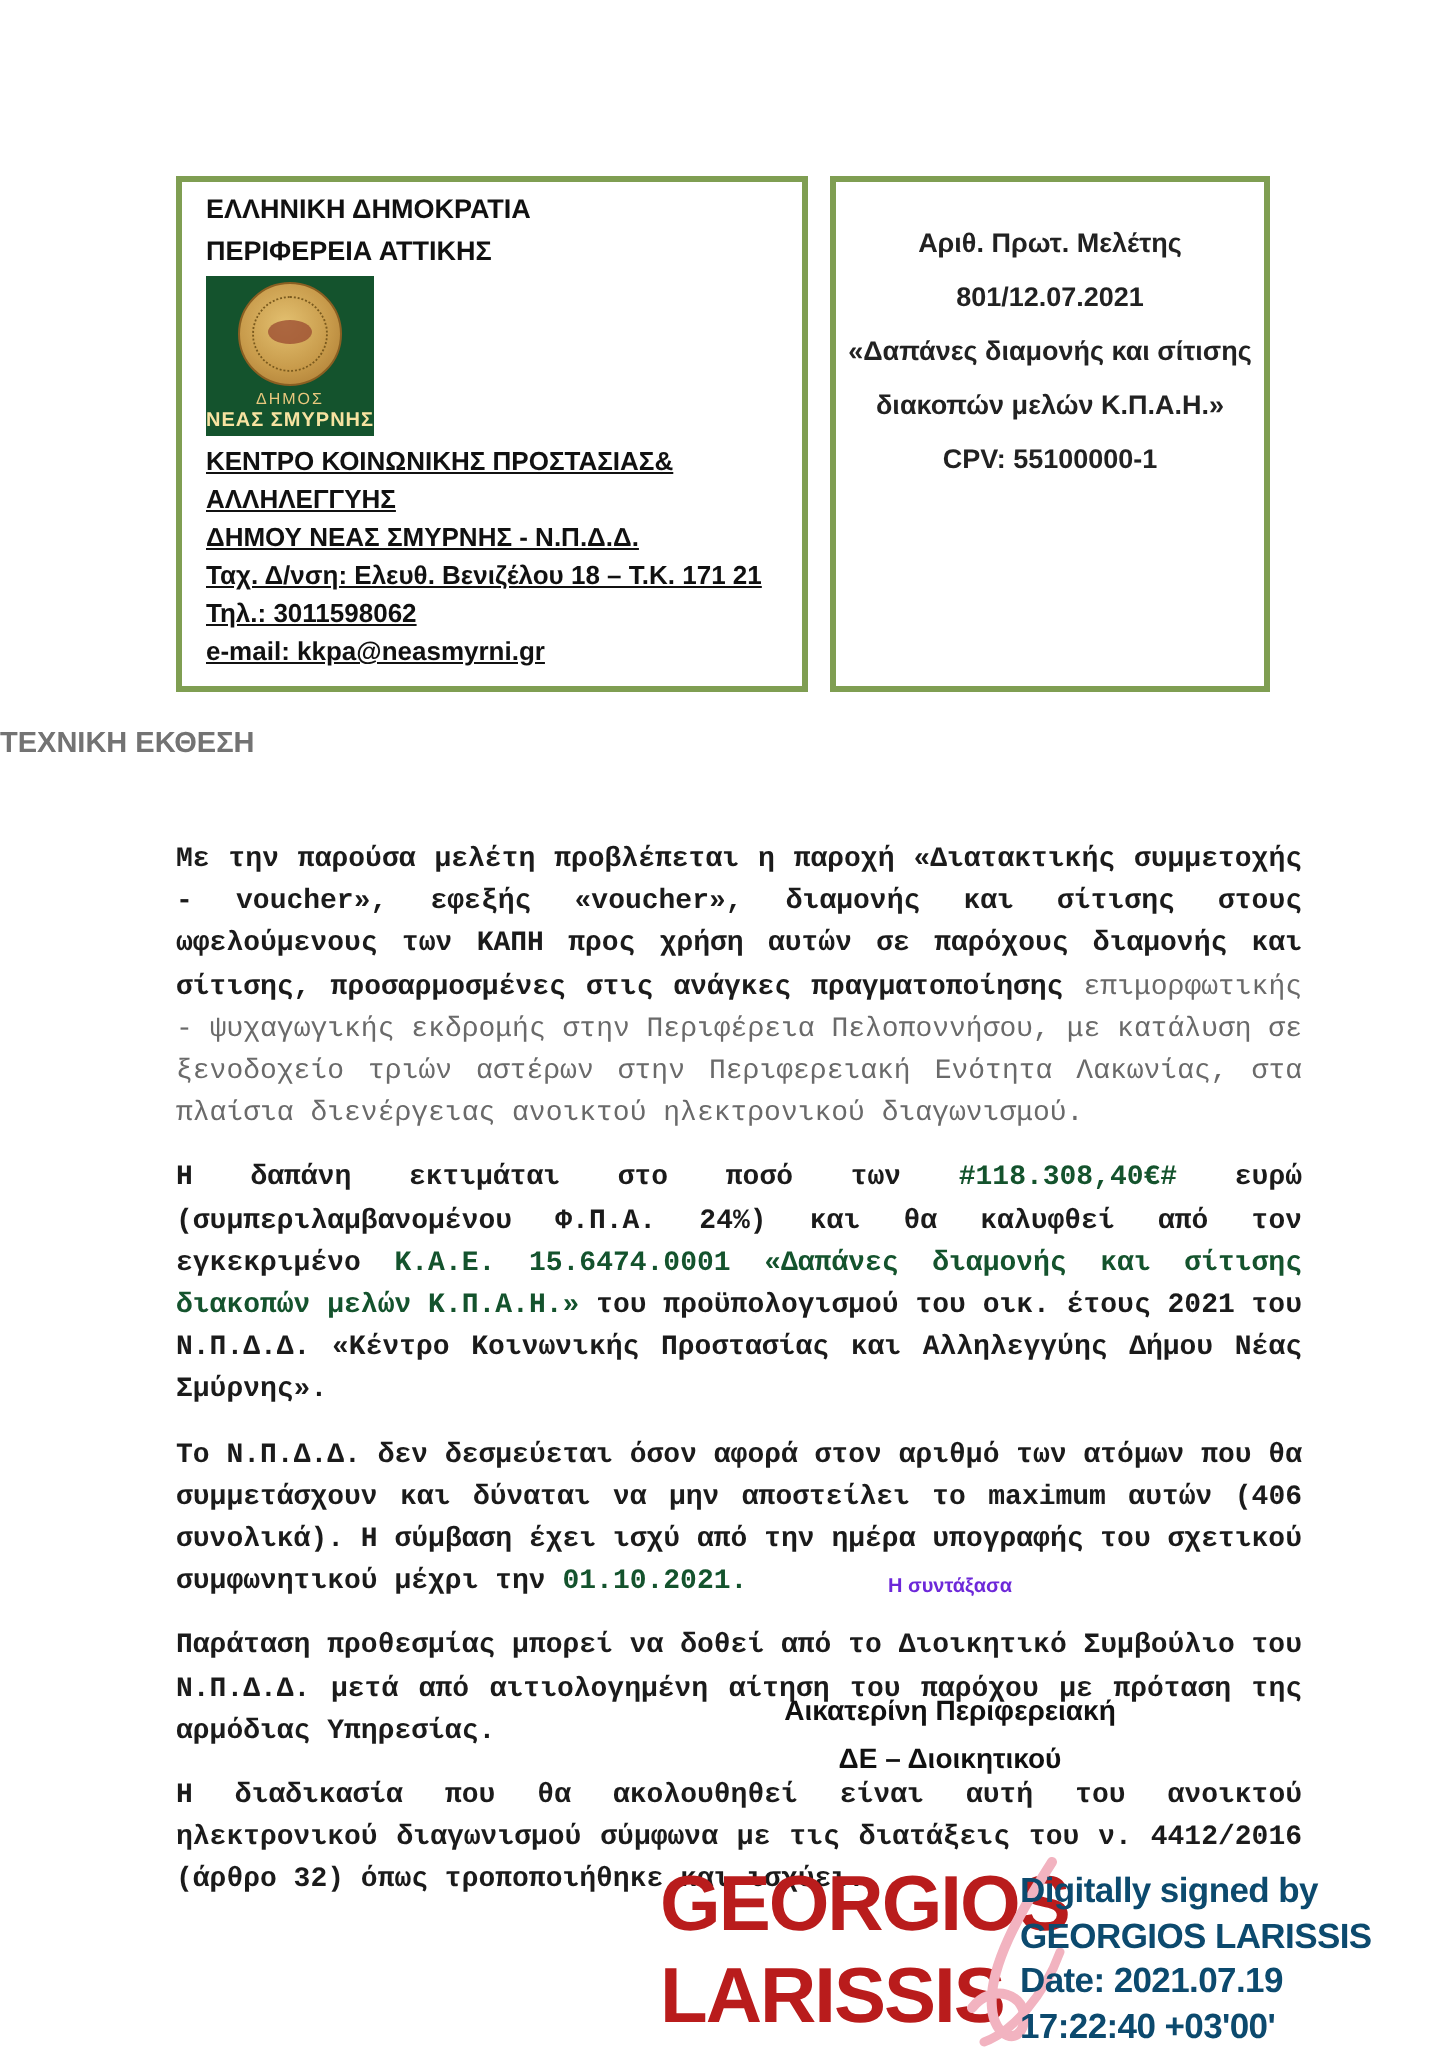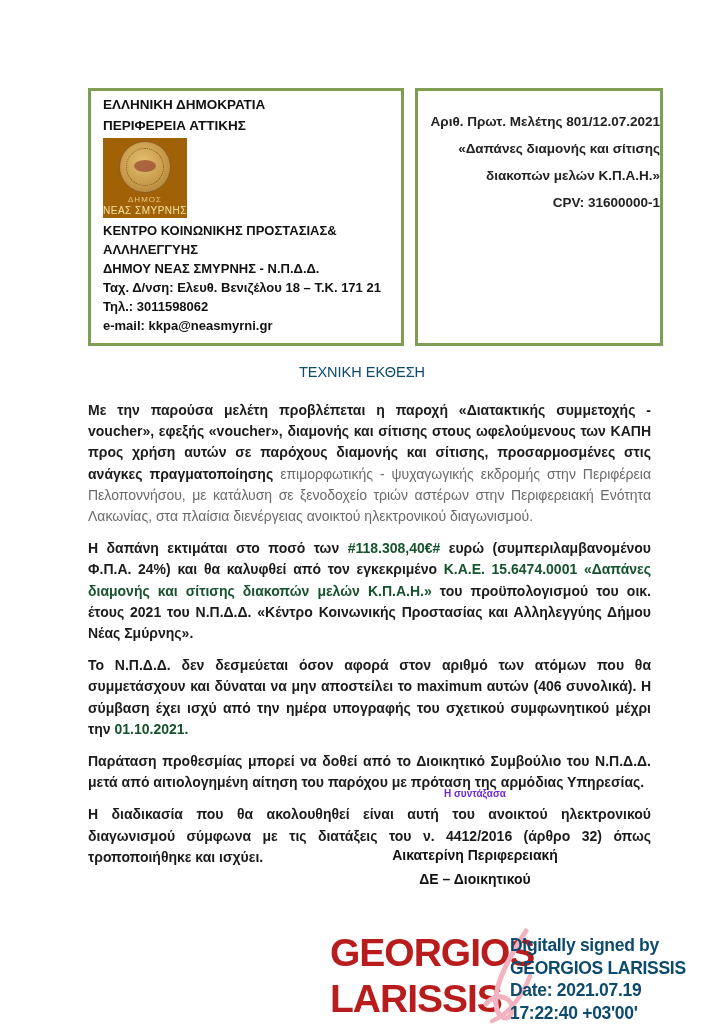--- a/index.html
+++ b/index.html
@@ -4,40 +4,40 @@
 <style>
   html,body{margin:0;padding:0;background:#e8e8e8;}
   .page{
     position:relative;width:724px;height:1024px;background:#ffffff;
     font-family:"Liberation Sans",sans-serif;color:#161616;overflow:hidden;
     margin:0 auto;
   }
   
   .hdr-box{position:absolute;top:88px;border:3px solid #7f9e52;box-sizing:border-box;background:#fff;}
   .hdr-left{left:88px;width:316px;height:258px;padding:3px 0 0 12px;}
-  .hdr-right{left:415px;width:248px;height:258px;text-align:right;padding-top:17px;}
+  .hdr-right{left:415px;width:220px;height:258px;text-align:center;padding-top:17px;}
   .hdr-line{font-size:13.5px;font-weight:700;line-height:21px;color:#111;}
-  .org-line{font-size:13px;font-weight:700;line-height:19px;color:#111;white-space:nowrap;}
+  .org-line{font-size:13px;font-weight:700;line-height:19px;color:#111;white-space:nowrap;text-decoration:underline;}
   .proto-line{font-size:13.5px;font-weight:700;line-height:27px;color:#222;}
   
-  .logo{width:84px;height:80px;background:#a16207;margin:2px 0 3px 0;
+  .logo{width:84px;height:80px;background:#14532d;margin:2px 0 3px 0;
         display:flex;flex-direction:column;align-items:center;justify-content:flex-start;}
   .seal{width:50px;height:50px;border-radius:50%;margin-top:3px;
         background:radial-gradient(circle at 45% 40%, #e3c070 0%, #c89b4b 55%, #a8762f 100%);
         border:1px solid #8a5f22;position:relative;}
   .seal:after{content:"";position:absolute;left:6px;top:6px;right:6px;bottom:6px;
         border-radius:50%;border:1px dotted #7a5a1e;}
   .seal-mark{position:absolute;left:14px;top:18px;width:22px;height:12px;border-radius:50%;
         background:#9a4a30;opacity:.75;}
   .logo-demos{font-size:8px;letter-spacing:1px;color:#e8c87e;line-height:10px;margin-top:2px;}
-  .logo-name{font-size:10px;font-weight:400;color:#f7e3a1;line-height:12px;letter-spacing:.5px;}
+  .logo-name{font-size:10px;font-weight:700;color:#f7e3a1;line-height:12px;letter-spacing:.5px;}
   
-  .doc-title{position:absolute;top:364px;left:0;width:724px;text-align:center;
-             font-size:14.5px;font-weight:400;color:#0c4a6e;}
-  .body-col{position:absolute;left:88px;top:400px;width:563px;}
+  .doc-title{position:absolute;top:364px;left:0;width:724px;
+             font-size:14.5px;font-weight:700;color:#737373;}
+  .body-col{position:absolute;left:88px;top:420px;width:563px;font-family:Liberation Mono, monospace;}
   .body-col p{margin:0 0 11px 0;font-size:14px;line-height:21.2px;text-align:justify;
               font-weight:600;color:#1b1b1b;}
   .seg-gray{color:#6a6a6a;font-weight:400;}
   .seg-bold{font-weight:800;color:#14532d;}
   
   .signoff{position:absolute;left:345px;top:788px;width:260px;text-align:center;}
   .signoff-heading{font-size:10px;font-weight:700;color:#6d28d9;}
   .signoff-name{font-size:14px;font-weight:700;color:#111;margin-top:44px;line-height:24px;}
   .signoff-role{font-size:14px;font-weight:700;color:#111;line-height:24px;}
   
@@ -67,21 +67,21 @@
     <div class="org-line">ΔΗΜΟΥ ΝΕΑΣ ΣΜΥΡΝΗΣ - Ν.Π.Δ.Δ.</div>
     <div class="org-line">Ταχ. Δ/νση: Ελευθ. Βενιζέλου 18 – Τ.Κ. 171 21</div>
     <div class="org-line">Τηλ.: 3011598062</div>
     <div class="org-line">e-mail: kkpa@neasmyrni.gr</div>
   </div>
 
   <div class="hdr-box hdr-right">
     <div class="proto-line">Αριθ. Πρωτ. Μελέτης 801/12.07.2021</div>
     <div class="proto-line">«Δαπάνες διαμονής και σίτισης</div>
     <div class="proto-line">διακοπών μελών Κ.Π.Α.Η.»</div>
-    <div class="proto-line">CPV: 31600000-1</div>
+    <div class="proto-line">CPV: 55100000-1</div>
   </div>
 
   <div class="doc-title">ΤΕΧΝΙΚΗ ΕΚΘΕΣΗ</div>
 
   <div class="body-col">
     <p><span>Με την παρούσα μελέτη προβλέπεται η παροχή «Διατακτικής συμμετοχής - voucher», εφεξής «voucher», διαμονής και σίτισης στους ωφελούμενους των ΚΑΠΗ προς χρήση αυτών σε παρόχους διαμονής και σίτισης, προσαρμοσμένες στις ανάγκες πραγματοποίησης </span><span class="seg-gray">επιμορφωτικής - ψυχαγωγικής εκδρομής στην Περιφέρεια Πελοποννήσου, με κατάλυση σε ξενοδοχείο τριών αστέρων στην Περιφερειακή Ενότητα Λακωνίας, στα πλαίσια διενέργειας ανοικτού ηλεκτρονικού διαγωνισμού.</span></p>
 
     <p><span>Η δαπάνη εκτιμάται στο ποσό των </span><span class="seg-bold">#118.308,40€#</span><span> ευρώ (συμπεριλαμβανομένου Φ.Π.Α. 24%) και θα καλυφθεί από τον εγκεκριμένο </span><span class="seg-bold">Κ.Α.Ε. 15.6474.0001</span><span class="seg-bold"> «Δαπάνες διαμονής και σίτισης διακοπών μελών Κ.Π.Α.Η.»</span><span> του προϋπολογισμού του οικ. έτους 2021 του Ν.Π.Δ.Δ. «Κέντρο Κοινωνικής Προστασίας και Αλληλεγγύης Δήμου Νέας Σμύρνης».</span></p>
 
     <p><span>Το Ν.Π.Δ.Δ. δεν δεσμεύεται όσον αφορά στον αριθμό των ατόμων που θα συμμετάσχουν και δύναται να μην αποστείλει το maximum αυτών (406 συνολικά). Η σύμβαση έχει ισχύ από την ημέρα υπογραφής του σχετικού συμφωνητικού μέχρι την </span><span class="seg-bold">01.10.2021.</span></p>

